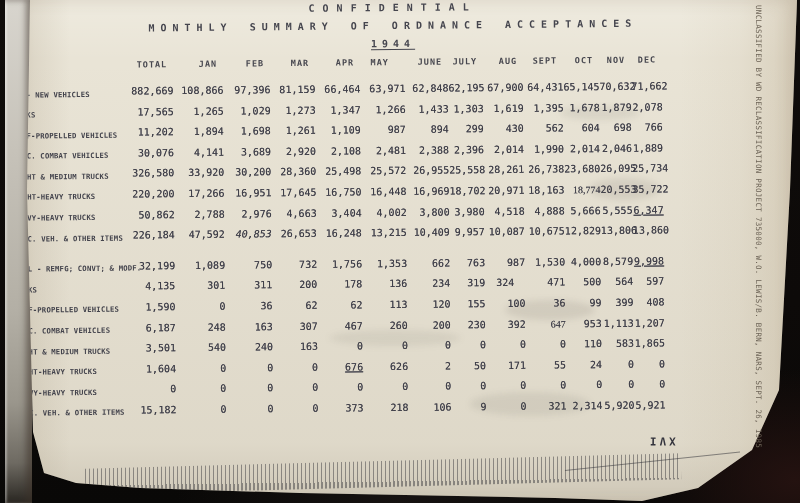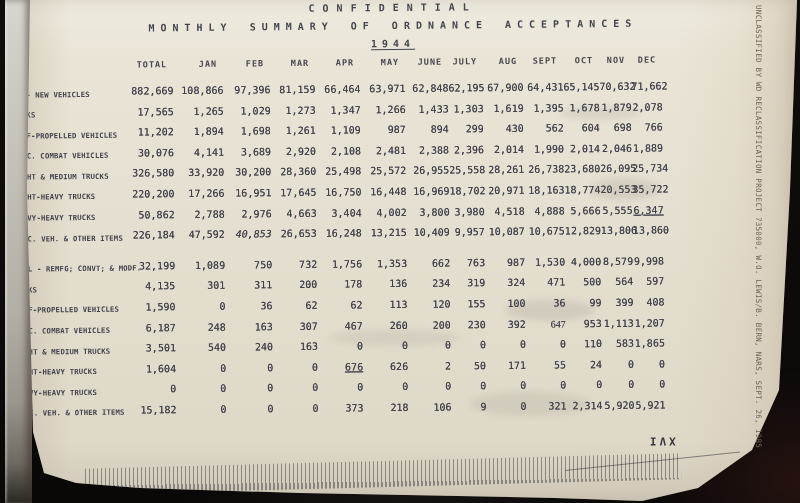--- a/index.html
+++ b/index.html
@@ -71,21 +71,21 @@
       <div class="doc-title">MONTHLY SUMMARY OF ORDNANCE ACCEPTANCES</div>
       <div class="doc-year">1944</div>
 
       <div class="table">
         <div class="thead" id="thead">
             <div class="hcell" style="width: 57px;">TOTAL</div>
             <div class="hcell" style="width: 50px;">JAN</div>
             <div class="hcell" style="width: 47px;">FEB</div>
             <div class="hcell" style="width: 45px;">MAR</div>
             <div class="hcell" style="width: 45px;">APR</div>
-            <div class="hcell" style="width: 45px;">MAY</div>
+            <div class="hcell" style="width: 45px; text-align: center;">MAY</div>
             <div class="hcell" style="width: 43px;">JUNE</div>
             <div class="hcell" style="width: 35px;">JULY</div>
             <div class="hcell" style="width: 40px;">AUG</div>
             <div class="hcell" style="width: 40px;">SEPT</div>
             <div class="hcell" style="width: 36px;">OCT</div>
             <div class="hcell" style="width: 32px;">NOV</div>
             <div class="hcell" style="width: 31px;">DEC</div>
           </div>
         <div id="tbody">
             <div class="section">
@@ -174,21 +174,21 @@
                 <div class="vcell" style="width: 57px;">220,200</div>
                 <div class="vcell" style="width: 50px;">17,266</div>
                 <div class="vcell" style="width: 47px;">16,951</div>
                 <div class="vcell" style="width: 45px;">17,645</div>
                 <div class="vcell" style="width: 45px;">16,750</div>
                 <div class="vcell" style="width: 45px;">16,448</div>
                 <div class="vcell" style="width: 43px;">16,969</div>
                 <div class="vcell" style="width: 35px;">18,702</div>
                 <div class="vcell" style="width: 40px;">20,971</div>
                 <div class="vcell" style="width: 40px;">18,163</div>
-                <div class="vcell" style="width: 36px;">18,774</div>
+                <div class="vcell" style="width: 36px; font-family: Liberation Serif, serif;">18,774</div>
                 <div class="vcell" style="width: 32px;">20,553</div>
                 <div class="vcell" style="width: 31px;">35,722</div>
               </div>
               <div class="trow">
                 <div class="lcell">HEAVY-HEAVY TRUCKS</div>
                 <div class="vcell" style="width: 57px;">50,862</div>
                 <div class="vcell" style="width: 50px;">2,788</div>
                 <div class="vcell" style="width: 47px;">2,976</div>
                 <div class="vcell" style="width: 45px;">4,663</div>
                 <div class="vcell" style="width: 45px;">3,404</div>
@@ -226,33 +226,33 @@
                 <div class="vcell" style="width: 47px;">750</div>
                 <div class="vcell" style="width: 45px;">732</div>
                 <div class="vcell" style="width: 45px;">1,756</div>
                 <div class="vcell" style="width: 45px;">1,353</div>
                 <div class="vcell" style="width: 43px;">662</div>
                 <div class="vcell" style="width: 35px;">763</div>
                 <div class="vcell" style="width: 40px;">987</div>
                 <div class="vcell" style="width: 40px;">1,530</div>
                 <div class="vcell" style="width: 36px;">4,000</div>
                 <div class="vcell" style="width: 32px;">8,579</div>
-                <div class="vcell" style="width: 31px;">9,998</div>
+                <div class="vcell" style="width: 31px; text-decoration: underline;">9,998</div>
               </div>
               <div class="trow">
                 <div class="lcell">TANKS</div>
                 <div class="vcell" style="width: 57px;">4,135</div>
                 <div class="vcell" style="width: 50px;">301</div>
                 <div class="vcell" style="width: 47px;">311</div>
                 <div class="vcell" style="width: 45px;">200</div>
                 <div class="vcell" style="width: 45px;">178</div>
                 <div class="vcell" style="width: 45px;">136</div>
                 <div class="vcell" style="width: 43px;">234</div>
                 <div class="vcell" style="width: 35px;">319</div>
-                <div class="vcell" style="width: 40px;">324</div>
+                <div class="vcell" style="width: 40px; text-align: center;">324</div>
                 <div class="vcell" style="width: 40px;">471</div>
                 <div class="vcell" style="width: 36px;">500</div>
                 <div class="vcell" style="width: 32px;">564</div>
                 <div class="vcell" style="width: 31px;">597</div>
               </div>
               <div class="trow">
                 <div class="lcell">SELF-PROPELLED VEHICLES</div>
                 <div class="vcell" style="width: 57px;">1,590</div>
                 <div class="vcell" style="width: 50px;">0</div>
                 <div class="vcell" style="width: 47px;">36</div>

